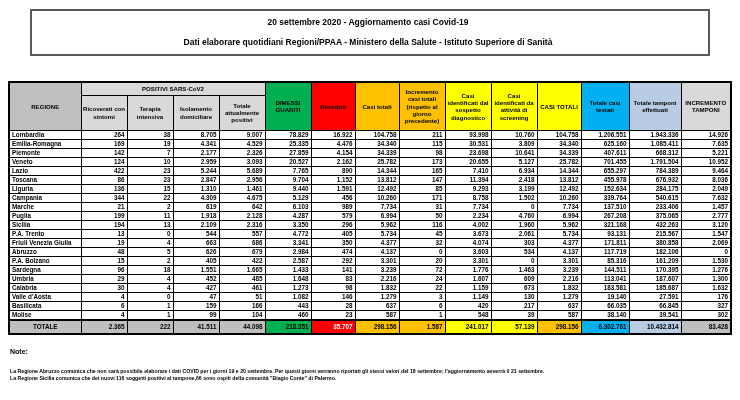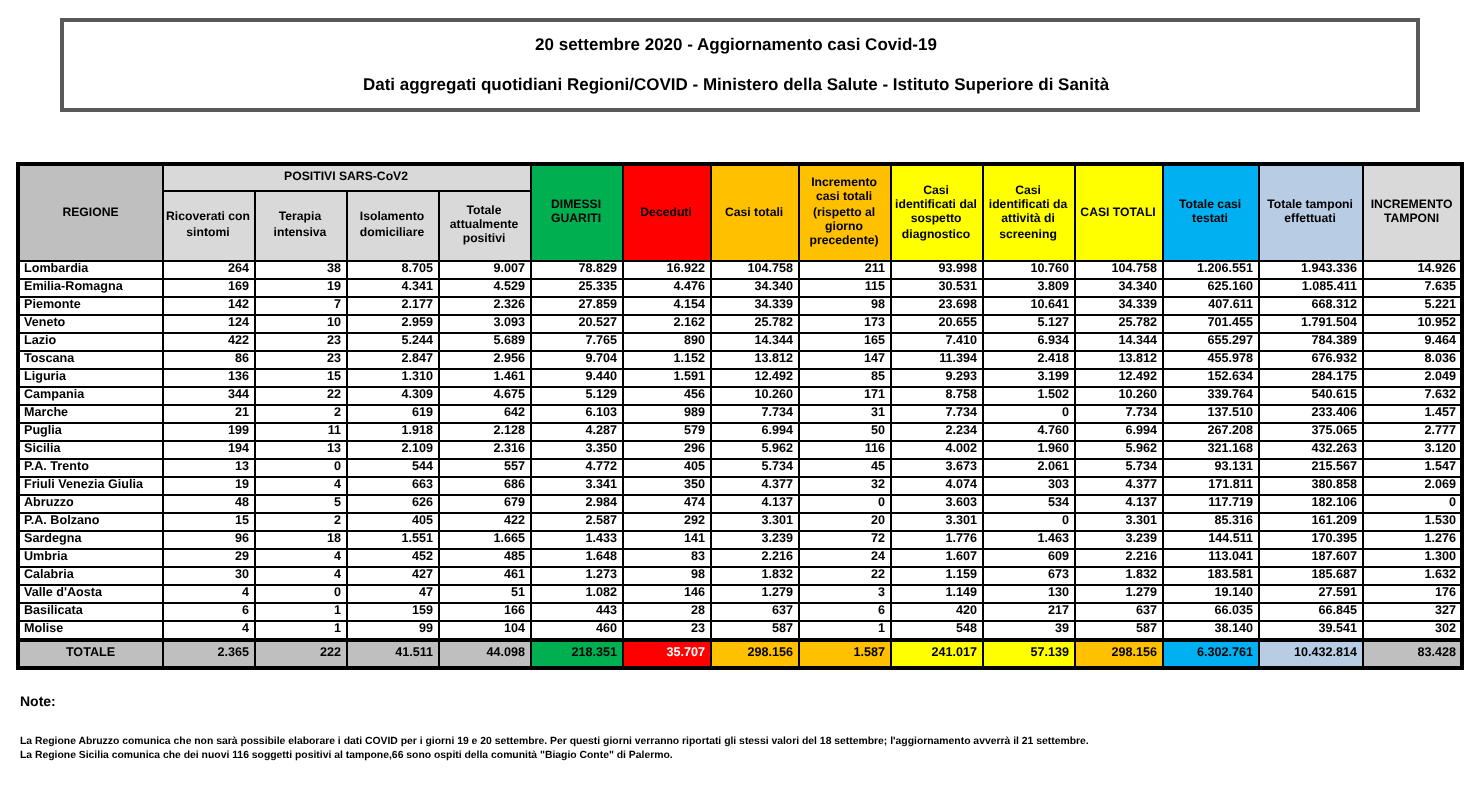--- a/index.html
+++ b/index.html
@@ -70,21 +70,21 @@
   .notes{margin:13px 0 0 10px;}
   .notes-heading{font-size:7px;font-weight:bold;}
   .note-lines{margin-top:13px;}
   .note-line{font-size:5.2px;font-weight:bold;line-height:1.35;}
 </style>
 </head>
 <body>
 
 <div class="title-box">
   <div class="title-line">20 settembre 2020 - Aggiornamento casi Covid-19</div>
-  <div class="title-line">Dati aggregati quotidiani Regioni/COVID - Ministero della Salute - Istituto Superiore di Sanità</div>
+  <div class="title-line">Dati elaborare quotidiani Regioni/PPAA - Ministero della Salute - Istituto Superiore di Sanità</div>
 </div>
 
 <table>
   <colgroup>
     <col style="width:72px">
       <col style="width:46px">
       <col style="width:46px">
       <col style="width:46px">
       <col style="width:46px">
     <col style="width:46px">

